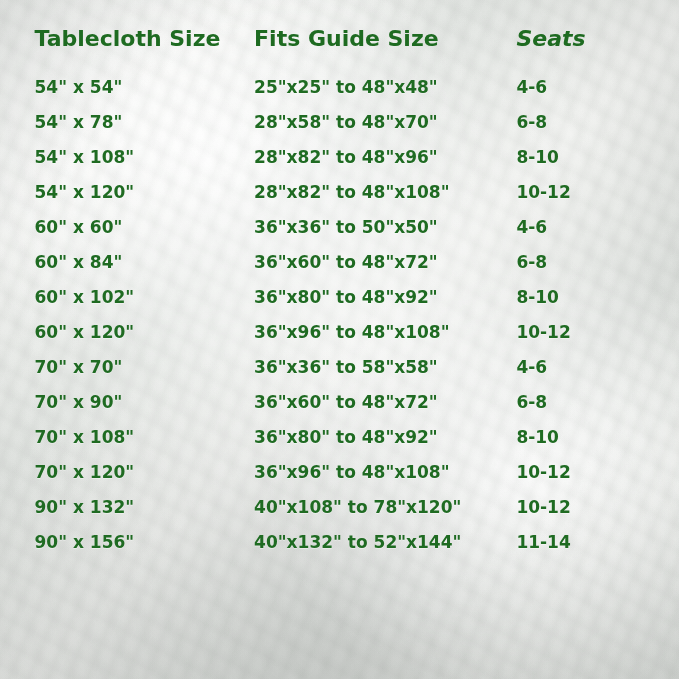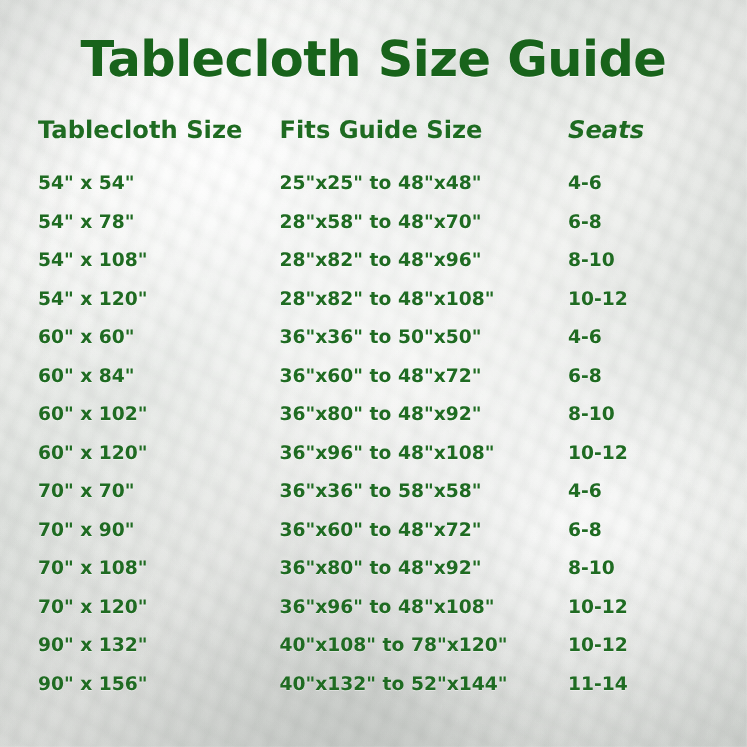--- a/index.html
+++ b/index.html
@@ -97,21 +97,20 @@
   td.c3 { padding-left: 32px; }
 </style>
 </head>
 <body>
 
 <div id="page">
   <div id="texture"></div>
   <div id="vignette"></div>
 
   <div id="content">
-    <h1 class="title">Tablecloth Size Guide</h1>
 
     <table class="guide">
       <colgroup>
         <col class="c1">
           <col class="c2">
           <col class="c3">
       </colgroup>
       <thead>
         <tr>
           <th class="h1">Tablecloth Size</th>

